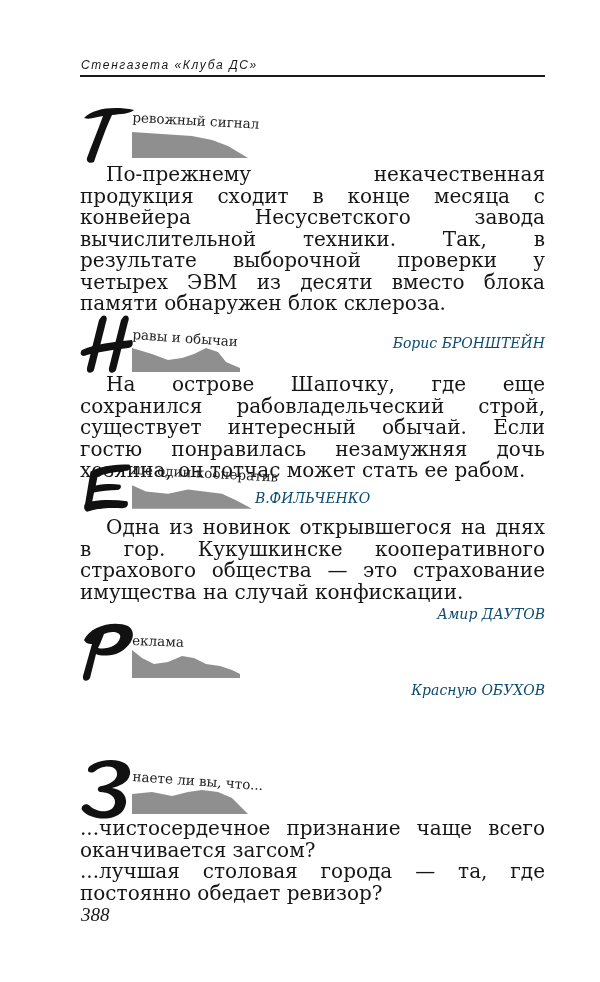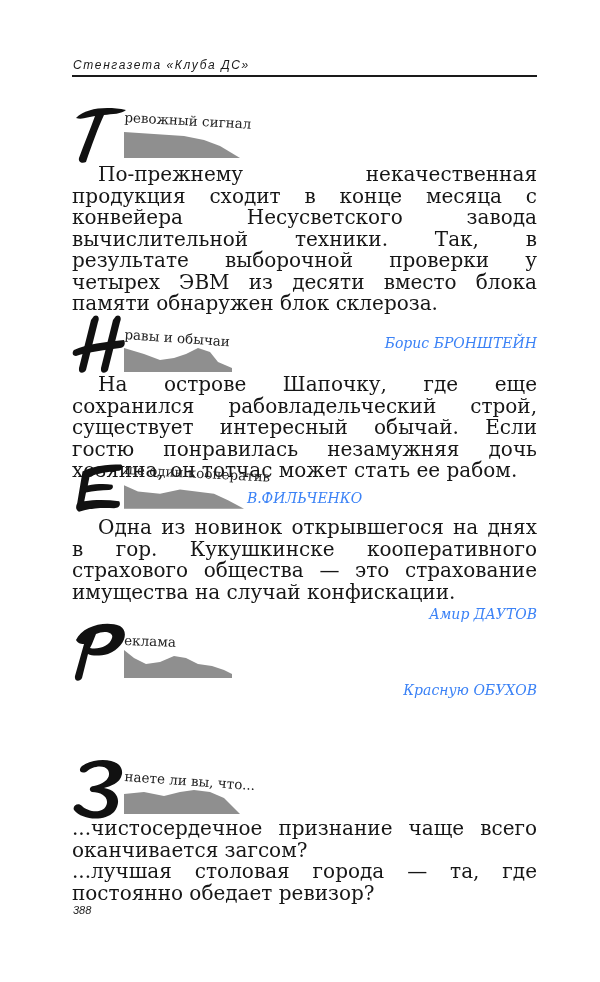--- a/index.html
+++ b/index.html
@@ -1,17 +1,17 @@
 <!DOCTYPE html>
 <html><head>
 <meta charset="utf-8">
 <style>
   html, body { margin: 0; padding: 0; background: #ffffff; }
   body { width: 600px; height: 982px; position: relative; overflow: hidden; color: #161616; }
-  .page { position: absolute; left: 4px; top: 0; width: 520px; height: 982px; }
+  .page { position: absolute; left: 12px; top: 0; width: 520px; height: 982px; }
 
   .running-head {
     position: absolute; left: 69px; top: 58px;
     font-family: "Liberation Sans", sans-serif; font-style: italic;
     font-size: 12px; letter-spacing: 1.6px; color: #1a1a1a;
   }
   .head-rule {
     position: absolute; left: 68px; top: 75px; width: 465px; height: 2px; background: #1a1a1a;
   }
 
@@ -31,27 +31,27 @@
 
   .body-text {
     font-family: "DejaVu Serif", serif;
     font-size: 20px; line-height: 21.5px; text-align: justify;
     color: #161616; margin: 0;
   }
   .indent { text-indent: 26px; }
 
   .author {
     font-family: "DejaVu Serif", serif; font-style: italic;
-    font-size: 14px; text-align: right; color: #3b82f6;
+    font-size: 14px; text-align: right; color: #0c4a6e;
   }
 
   .page-number {
     position: absolute; left: 69px; top: 904px;
-    font-family: Liberation Sans, sans-serif; font-style: italic;
-    font-size: 11px; color: #1a1a1a;
+    font-family: Liberation Serif, serif; font-style: italic;
+    font-size: 19px; color: #1a1a1a;
   }
 </style>
 </head>
 <body>
 
 <div class="page">
 
   <div class="running-head">Стенгазета «Клуба ДС»</div>
   <div class="head-rule"></div>
 

